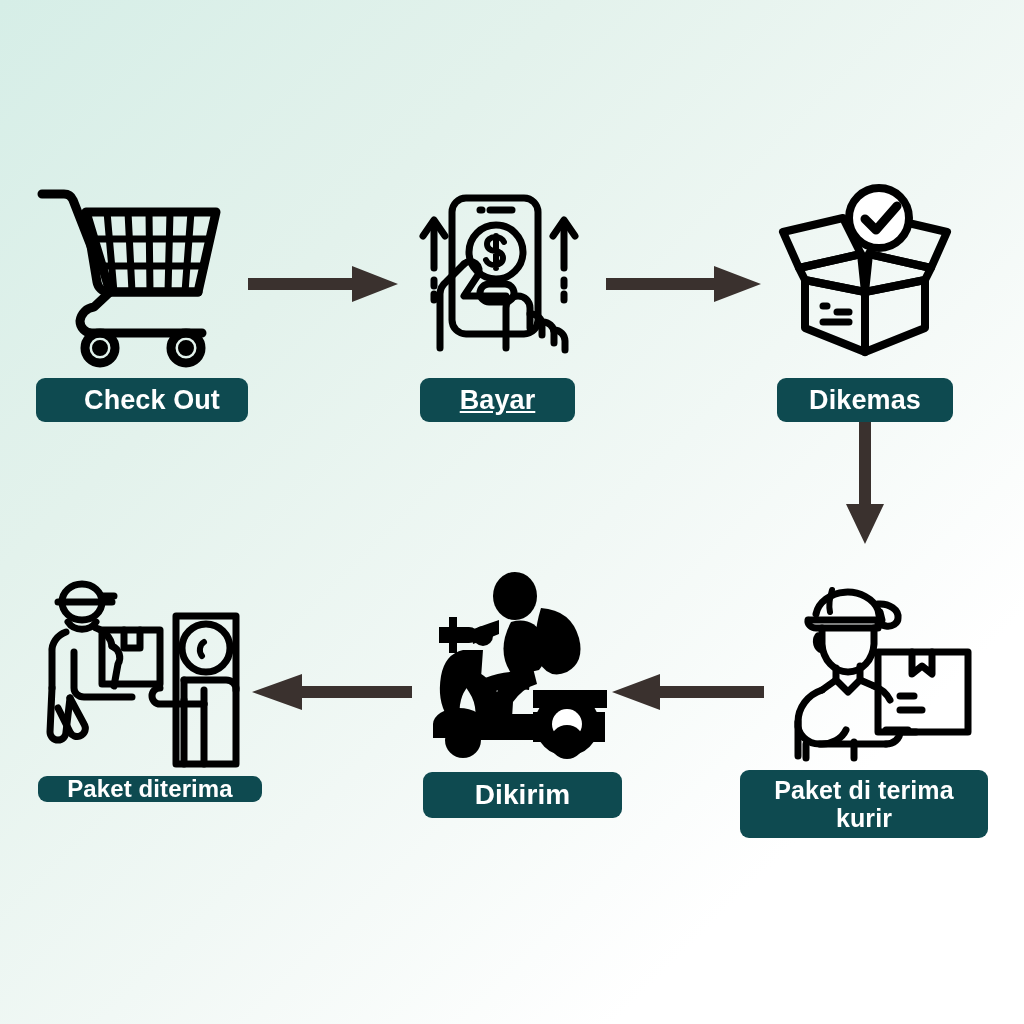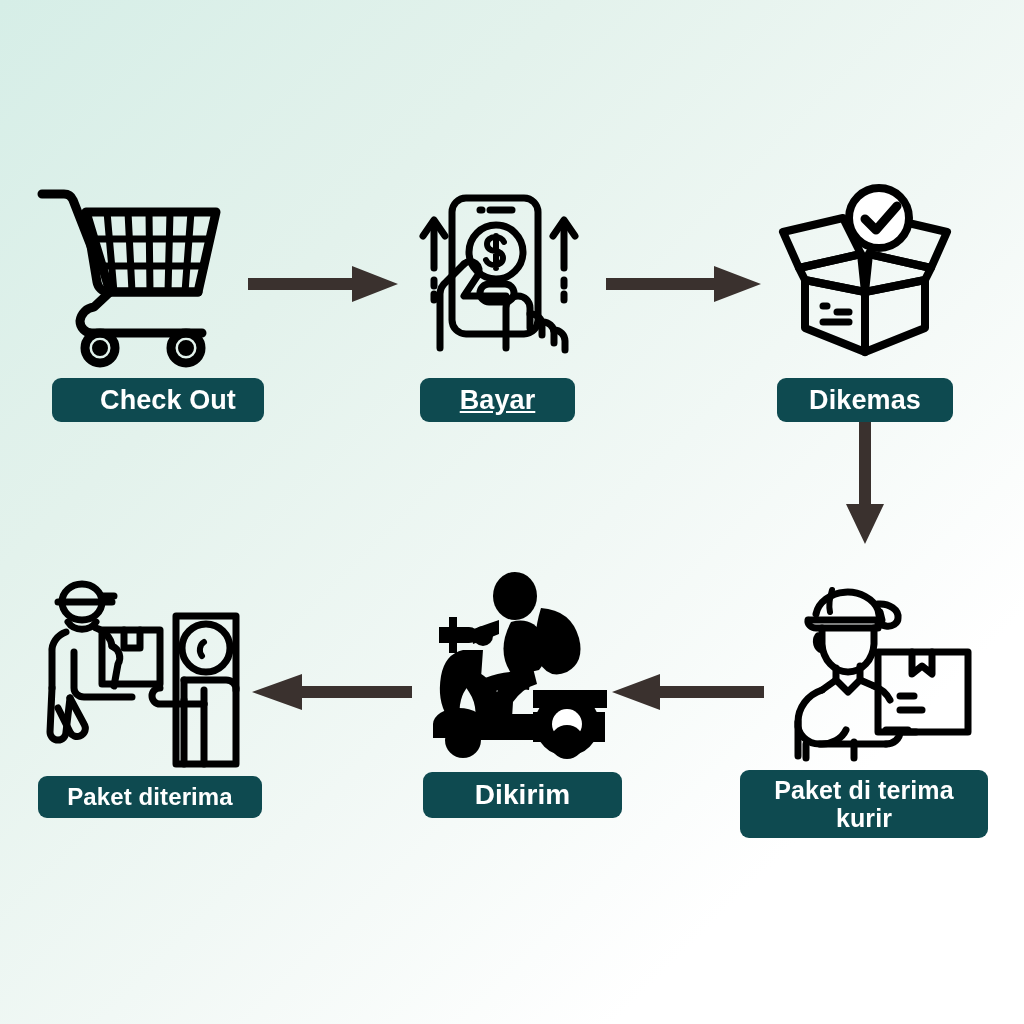--- a/index.html
+++ b/index.html
@@ -56,21 +56,21 @@
 
         <path d="M57 64 L63 100 a12 12 0 0 0 11 10 H164"></path>
         <path d="M76 110 L60 125 a16 16 0 0 0 -14 14 a12 12 0 0 0 12 12 H168"></path>
 
         <circle cx="66" cy="166" r="15"></circle>
         <circle cx="66" cy="166" r="3.5" fill="#000"></circle>
         <circle cx="152" cy="166" r="15"></circle>
         <circle cx="152" cy="166" r="3.5" fill="#000"></circle>
       </svg>
     </div>
-    <div class="badge" style="left:52px;top:378px;width:212px;height:44px;font-size:27px;padding-left:20px;">Check Out</div>
+    <div class="badge" style="left:36px;top:378px;width:212px;height:44px;font-size:27px;padding-left:20px;">Check Out</div>
   </div>
 
   <div class="arrow" style="left:248px;top:262px;width:150px;height:44px;">
     <svg width="150" height="44" viewBox="0 0 150 44">
       <path d="M0 16 H104 V4 L150 22 L104 40 V28 H0 Z" fill="#3a312e"></path>
     </svg>
   </div>
 
   <div class="step">
     <div class="icon-wrap" style="left:418px;top:190px;width:165px;height:160px;">
@@ -258,16 +258,16 @@
 
         <path d="M136 108 h42 a10 9 0 0 1 10 10"></path>
         <path d="M136 108 v20"></path>
 
         <path d="M112 116 a8 8 0 0 0 -8 8 a8 8 0 0 0 8 8 h44"></path>
         <path d="M156 118 v14"></path>
         <path d="M156 132 v60"></path>
         <path d="M136 128 v64"></path>
       </svg>
     </div>
-    <div class="badge" style="left:38px;top:776px;width:224px;height:42px;font-size:24px;">Paket diterima</div>
+    <div class="badge" style="left:38px;top:776px;width:224px;height:26px;font-size:24px;">Paket diterima</div>
   </div>
 
 </div>
 
 </body></html>

